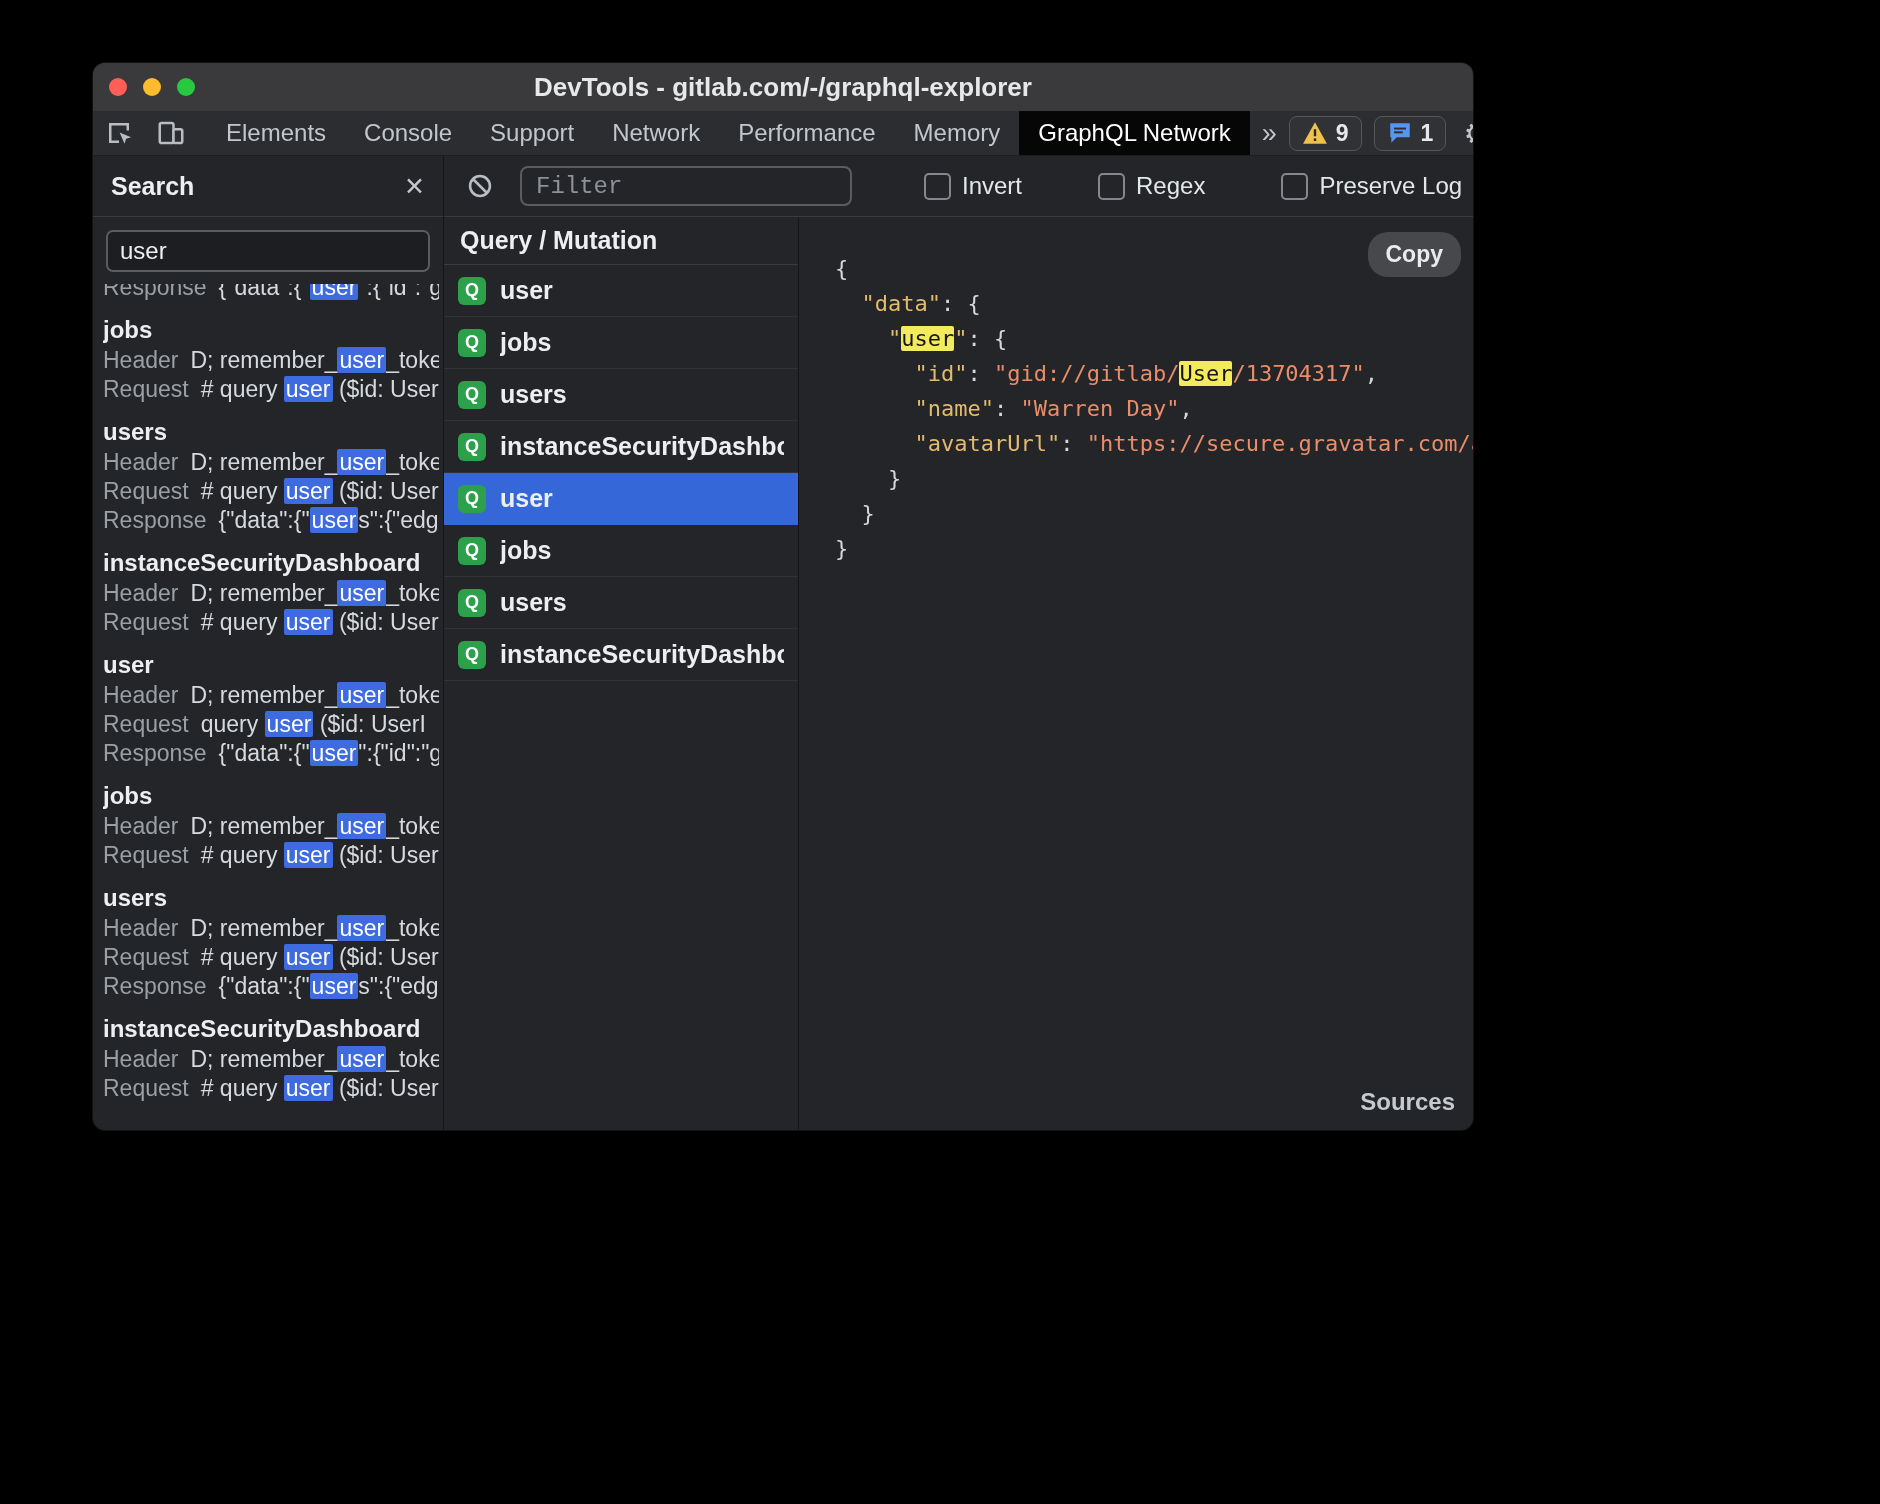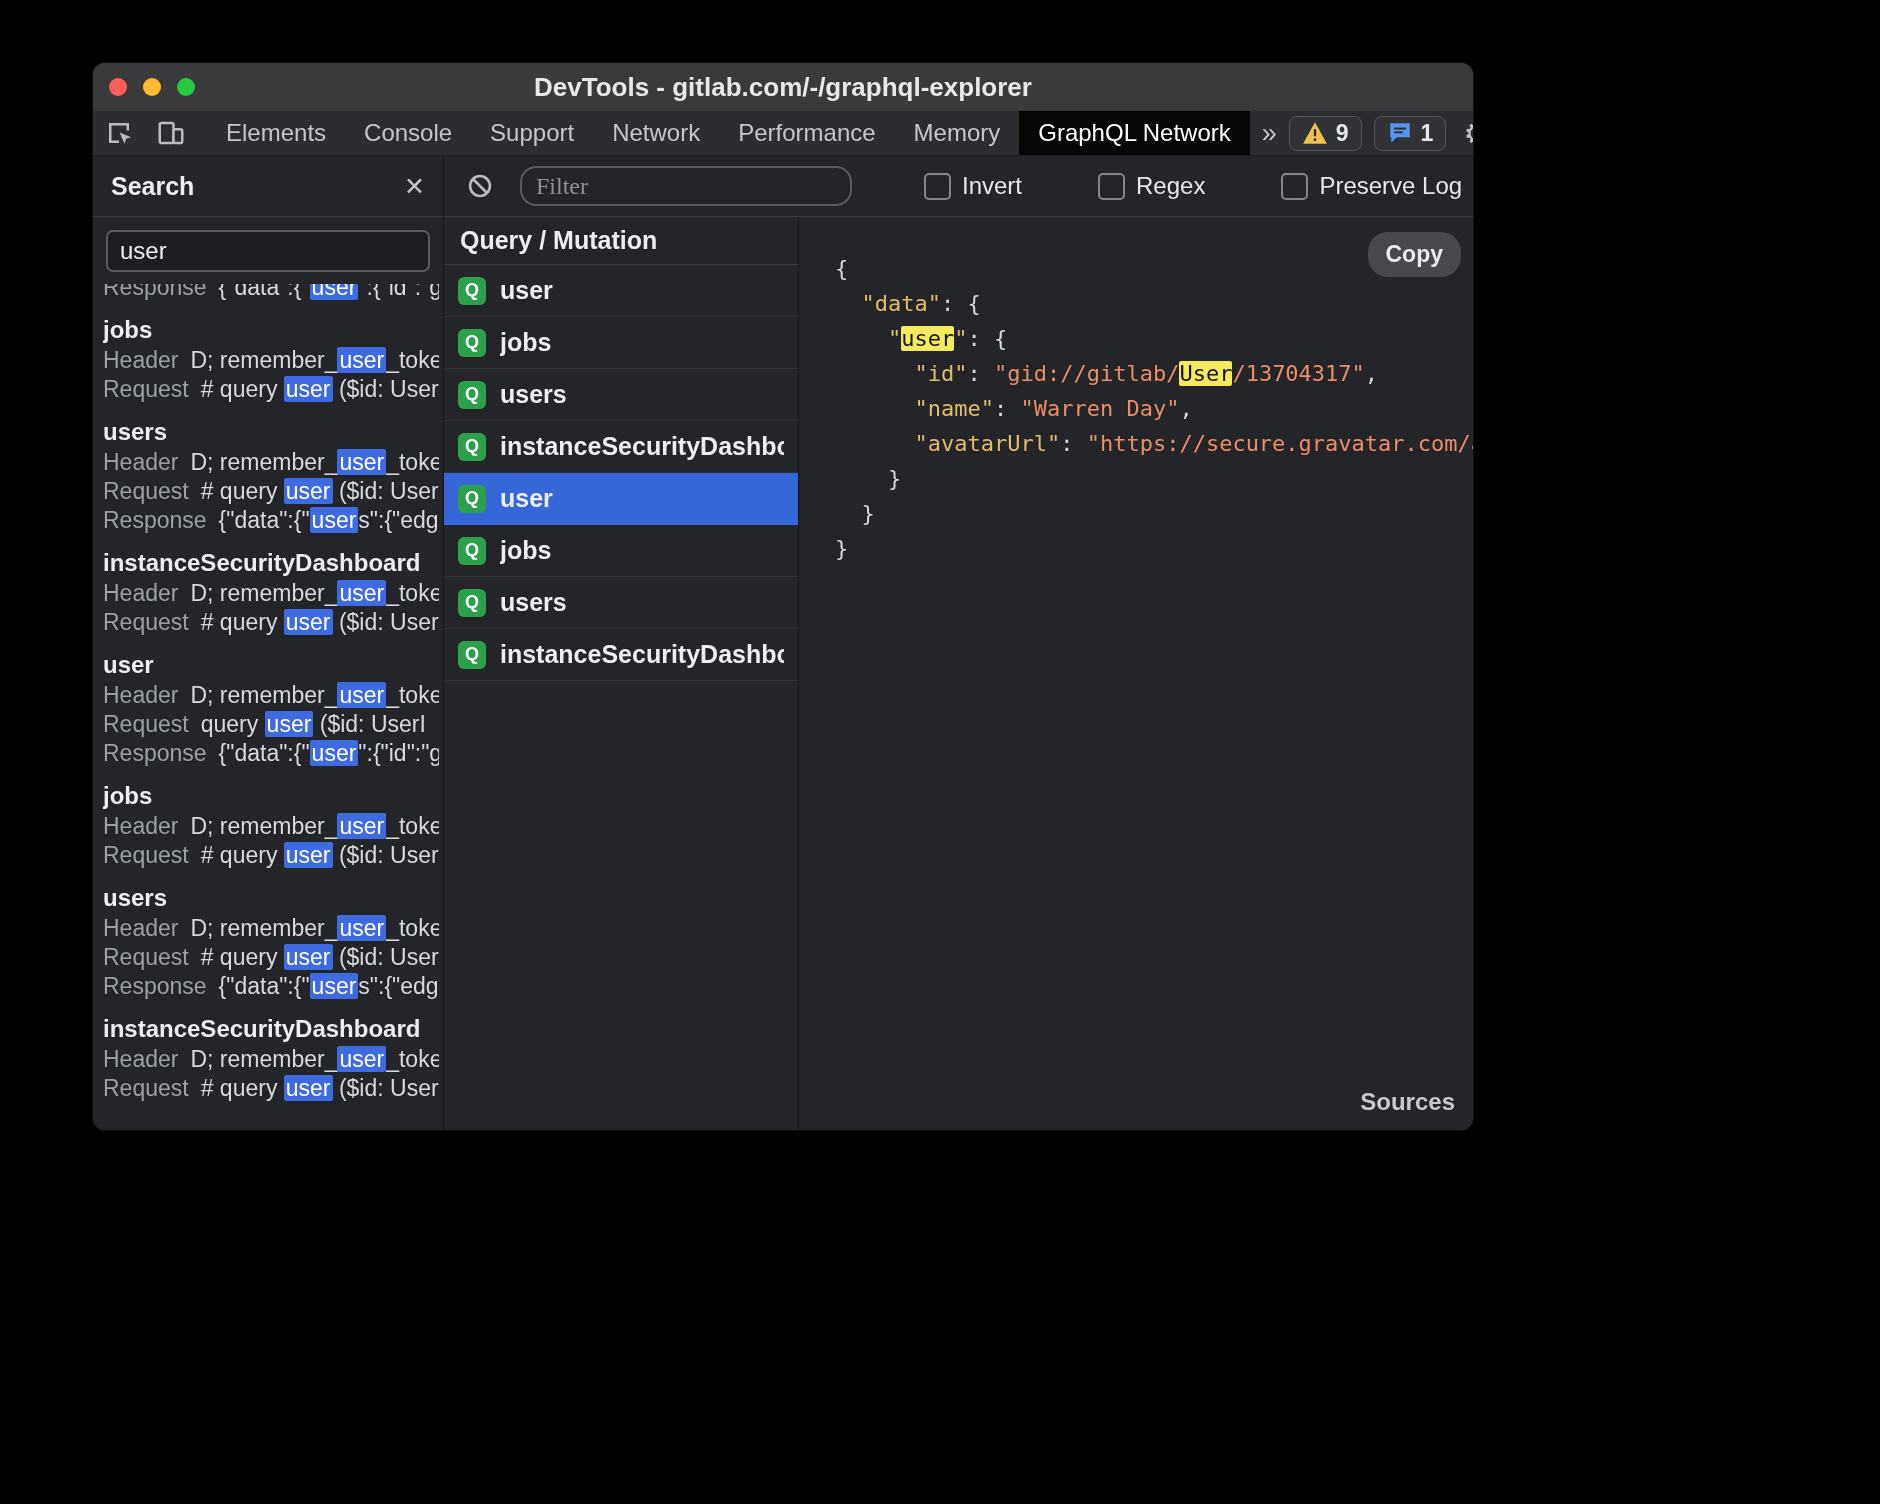--- a/index.html
+++ b/index.html
@@ -39,21 +39,21 @@
   .search-input { margin:13px 13px 10px; height:38px; flex:0 0 auto; background:#1d1e21; border:2px solid #5b5c60; border-radius:7px; color:#eceef0; font-size:24px; padding:0 12px; outline:none; font-family:inherit; }
   .results { flex:1; overflow:hidden; padding:2px 4px 0 10px; }
   .sec { font-weight:700; color:#eceef0; font-size:24px; line-height:32px; margin-top:12px; white-space:nowrap; overflow:hidden; }
   .srow { font-size:23px; line-height:29px; color:#d6d9dd; white-space:nowrap; overflow:hidden; }
   .srow.clipped { height:18px; display:flex; align-items:flex-end; overflow:hidden; }
   .slbl { color:#9aa0a6; margin-right:12px; }
   .bhl { background:#3e6be0; color:#fff; border-radius:2px; padding:0 2px; }
   
   .right-region { flex:1; display:flex; flex-direction:column; min-width:0; }
   .toolbar { height:60px; flex:0 0 auto; border-bottom:1px solid #3a3b3e; display:flex; align-items:center; padding:0 20px; gap:24px; }
-  .filter-input { width:300px; height:36px; flex:0 0 auto; background:transparent; border:2px solid #5b5c60; border-radius:16px; color:#eceef0; font-size:24px; padding:0 14px; outline:none; font-family:Liberation Serif, serif; }
+  .filter-input { width:300px; height:36px; flex:0 0 auto; background:transparent; border:2px solid #5b5c60; border-radius:8px; color:#eceef0; font-size:24px; padding:0 14px; outline:none; font-family:Liberation Mono, monospace; }
   .filter-input::placeholder { color:#8d9298; }
   .cbgroup { display:flex; align-items:center; gap:28px; }
   .cb { display:flex; align-items:center; gap:11px; color:#e4e7ea; font-size:24px; white-space:nowrap;padding-left:48px; }
   .cbbox { width:23px; height:23px; border:2px solid #84888d; border-radius:5px; flex:0 0 auto; }
   .search-tool { margin-left:auto; display:flex; align-items:center; gap:11px; color:#e4e7ea; font-size:24px; font-weight:600; }
   
   .cols { flex:1; display:flex; min-height:0; }
   .mid-panel { width:354px; flex:0 0 auto; border-right:1px solid #141517; display:flex; flex-direction:column; min-height:0; }
   .mid-header { height:47px; flex:0 0 auto; border-bottom:1px solid #3a3b3e; display:flex; align-items:center; padding:0 16px; color:#eceef0; font-size:25px; font-weight:700; }
   .qrow { height:51px; flex:0 0 auto; display:flex; align-items:center; gap:14px; padding:0 14px; border-bottom:1px solid #313236; }

